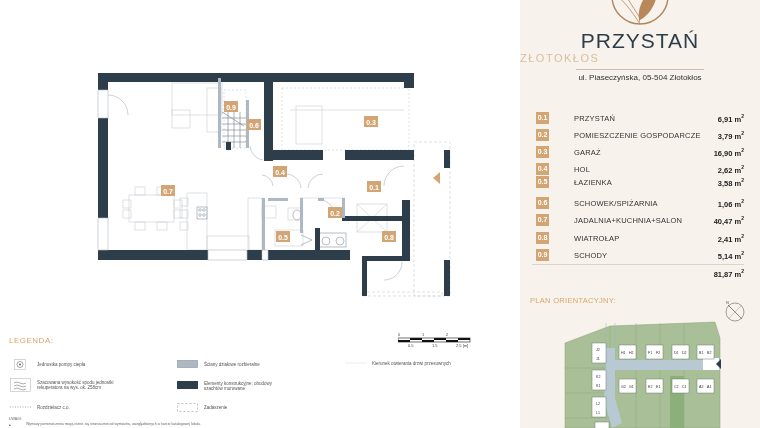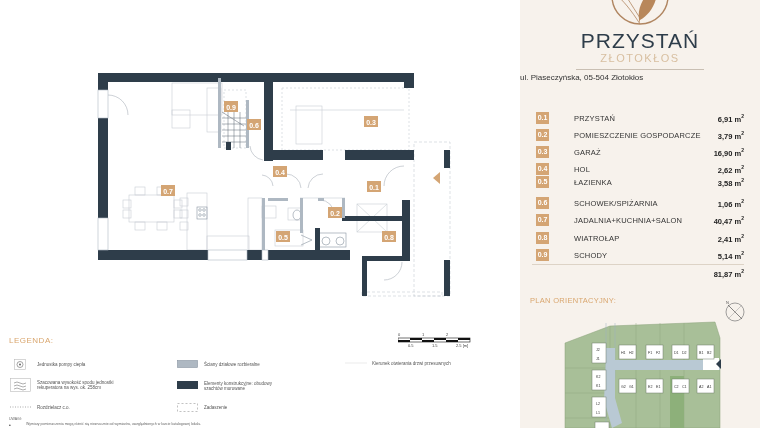--- a/index.html
+++ b/index.html
@@ -9,23 +9,23 @@
   .plan{position:absolute;left:0;top:0}
   .legend-title{position:absolute;left:9px;top:336px;font-size:8px;font-weight:normal;color:#d9a66e;letter-spacing:.5px}
   .leg{position:absolute;font-size:4.5px;color:#555;line-height:5px}
   .leg-ico{position:absolute}
   .note-lbl{position:absolute;left:9px;top:417px;font-size:3.5px;color:#666}
   .note{position:absolute;left:26px;top:422px;font-size:3.5px;color:#666}
   .bullet{position:absolute;left:9px;top:422px;font-size:5px;color:#333}
   .scale{position:absolute;left:398px;top:332px}
   .scale-lbl{position:absolute;font-size:4px;color:#444}
   .logo-title{position:absolute;left:0;width:240px;text-align:center;top:29px;font-size:21px;color:#2e3d4a;letter-spacing:1px;font-weight:normal}
-  .logo-sub{position:absolute;left:0;width:240px;text-align:center;top:52px;font-size:11px;color:#d8bfa0;letter-spacing:1.5px}
+  .logo-sub{position:absolute;left:0;width:240px;text-align:left;top:52px;font-size:11px;color:#d8bfa0;letter-spacing:1.5px}
   .logo-line{position:absolute;left:56px;width:128px;top:69px;height:1px;background:#c9bfb3}
-  .address{position:absolute;left:0;width:240px;top:73px;font-size:8px;color:#333}
+  .address{position:absolute;left:0;width:240px;text-align:center;top:73px;font-size:8px;color:#333}
   .sum-title{position:absolute;left:10px;top:93px;font-size:7.5px;font-weight:bold;color:#d9a66e;letter-spacing:.3px}
   .row{position:absolute;left:16px;width:208px;height:12px}
   .badge{position:absolute;left:0;top:0;width:13px;height:12px;background:#d4a574;color:#fff;font-size:7px;font-weight:bold;text-align:center;line-height:12px}
   .rname{position:absolute;left:38px;top:2px;font-size:7.5px;color:#333;letter-spacing:.2px}
   .rarea{position:absolute;right:0;top:1px;font-size:7.5px;font-weight:bold;color:#222;text-align:right}
   .rarea sup{font-size:5px}
   .sep{position:absolute;left:12px;width:212px;top:264px;height:1px;background:#ddd3c6}
   .total{position:absolute;right:16px;top:268px;font-size:7.5px;font-weight:bold;color:#222}
   .total sup{font-size:5px}
   .orient-title{position:absolute;left:10px;top:296px;font-size:7.5px;font-weight:normal;color:#d9a66e;letter-spacing:.3px}

